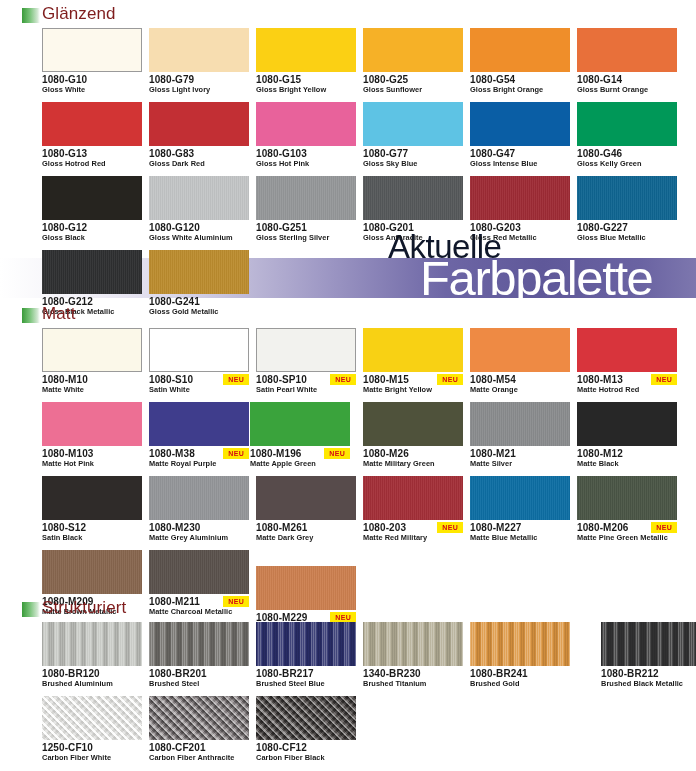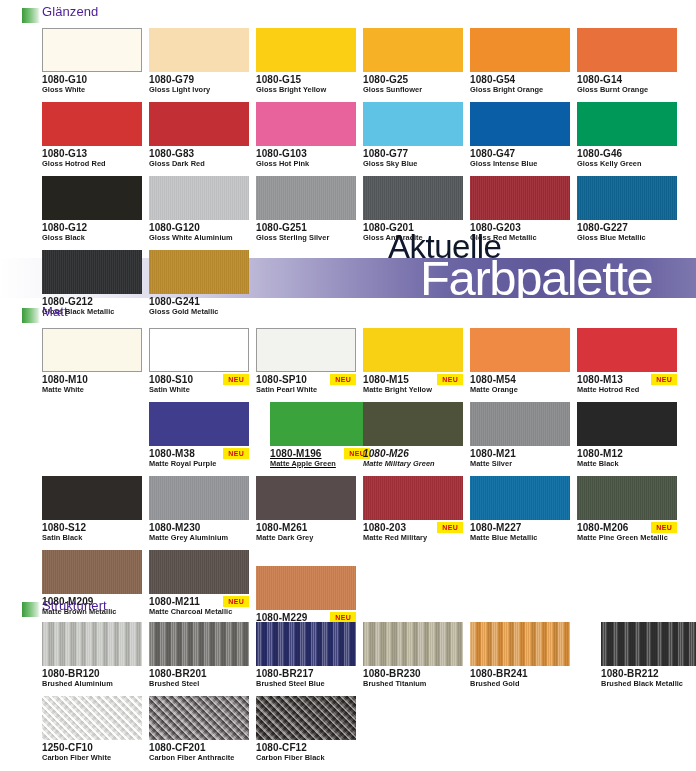--- a/index.html
+++ b/index.html
@@ -39,22 +39,22 @@
     top: 2px;
     width: 18px;
     height: 15px;
     background: linear-gradient(to right, #3a9b3a 0%, #7cc47c 45%, #cfe6cf 85%, #ffffff 100%);
   }
 
   .section-title {
     position: absolute;
     left: 20px;
     top: -2px;
-    font-size: 13px;
-    color: #4c1d95;
+    font-size: 17px;
+    color: #7f1d1d;
     letter-spacing: 0.1px;
     white-space: nowrap;
   }
 
   
   .grid {
     position: relative;
     margin-left: 42px;
   }
 
@@ -425,37 +425,44 @@
             <div class="name">Matte Orange</div>
           </div>
           <div class="cell" style="left: 535px; top: 0px;">
             <div class="chip" style="background: rgb(216, 52, 60);"></div>
             <div class="code-line">
               <div class="code">1080-M13</div>
               <div class="neu">NEU</div>
             </div>
             <div class="name">Matte Hotrod Red</div>
           </div>
+          <div class="cell" style="left: 0px; top: 74px;">
+            <div class="chip" style="background: rgb(237, 111, 148);"></div>
+            <div class="code-line">
+              <div class="code">1080-M103</div>
+            </div>
+            <div class="name">Matte Hot Pink</div>
+          </div>
           <div class="cell" style="left: 107px; top: 74px;">
             <div class="chip" style="background: rgb(63, 61, 140);"></div>
             <div class="code-line">
               <div class="code">1080-M38</div>
               <div class="neu">NEU</div>
             </div>
             <div class="name">Matte Royal Purple</div>
           </div>
-          <div class="cell" style="left: 228px; top: 74px; text-decoration: underline;">
+          <div class="cell" style="left: 208px; top: 74px;">
             <div class="chip" style="background: rgb(58, 163, 60);"></div>
             <div class="code-line">
               <div class="code">1080-M196</div>
               <div class="neu">NEU</div>
             </div>
             <div class="name">Matte Apple Green</div>
           </div>
-          <div class="cell" style="left: 321px; top: 74px; font-style: italic;">
+          <div class="cell" style="left: 321px; top: 74px;">
             <div class="chip" style="background: rgb(79, 82, 59);"></div>
             <div class="code-line">
               <div class="code">1080-M26</div>
             </div>
             <div class="name">Matte Military Green</div>
           </div>
           <div class="cell" style="left: 428px; top: 74px;">
             <div class="chip tex-metallic" style="background: rgb(138, 140, 142);"></div>
             <div class="code-line">
               <div class="code">1080-M21</div>
@@ -561,21 +568,21 @@
           <div class="cell" style="left: 214px; top: 0px;">
             <div class="chip tex-brushed" style="background: rgb(43, 47, 107);"></div>
             <div class="code-line">
               <div class="code">1080-BR217</div>
             </div>
             <div class="name">Brushed Steel Blue</div>
           </div>
           <div class="cell" style="left: 321px; top: 0px;">
             <div class="chip tex-brushed" style="background: rgb(179, 173, 149);"></div>
             <div class="code-line">
-              <div class="code">1080-BR230</div>
+              <div class="code">1340-BR230</div>
             </div>
             <div class="name">Brushed Titanium</div>
           </div>
           <div class="cell" style="left: 428px; top: 0px;">
             <div class="chip tex-brushed" style="background: rgb(221, 149, 64);"></div>
             <div class="code-line">
               <div class="code">1080-BR241</div>
             </div>
             <div class="name">Brushed Gold</div>
           </div>

